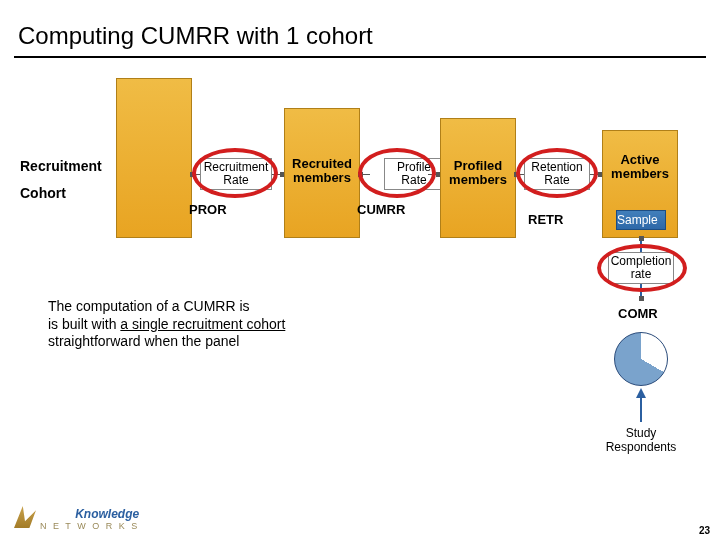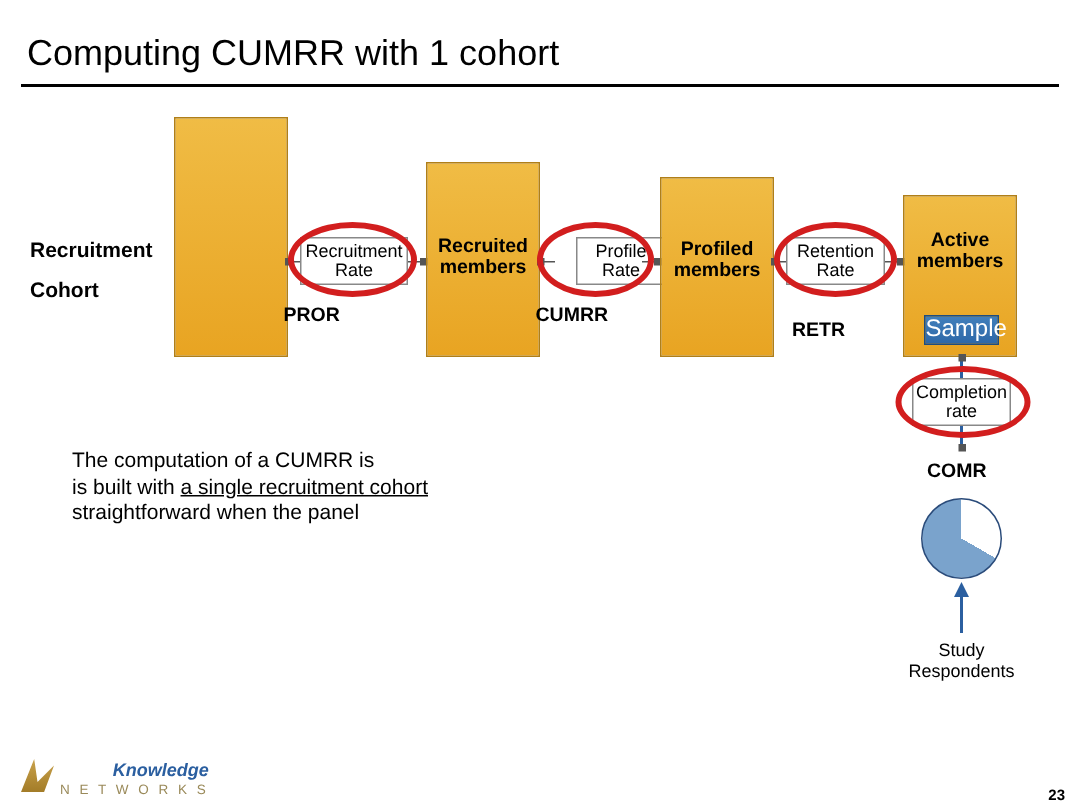--- a/index.html
+++ b/index.html
@@ -95,21 +95,21 @@
     font-weight: 700;
     font-size: 13px;
     color: #000;
   }
   
   .sample-box {
     position: absolute;
     background: linear-gradient(#417fbb,#2e68a8);
     border: 1px solid #1d4d82;
     color: #fff;
-    font-size: 16px;
+    font-size: 12px;
     text-align: left;
     line-height: 18px;
   }
   
   .pie-wrap {
     position: absolute;
   }
   .pie {
     width: 54px;
     height: 54px;

